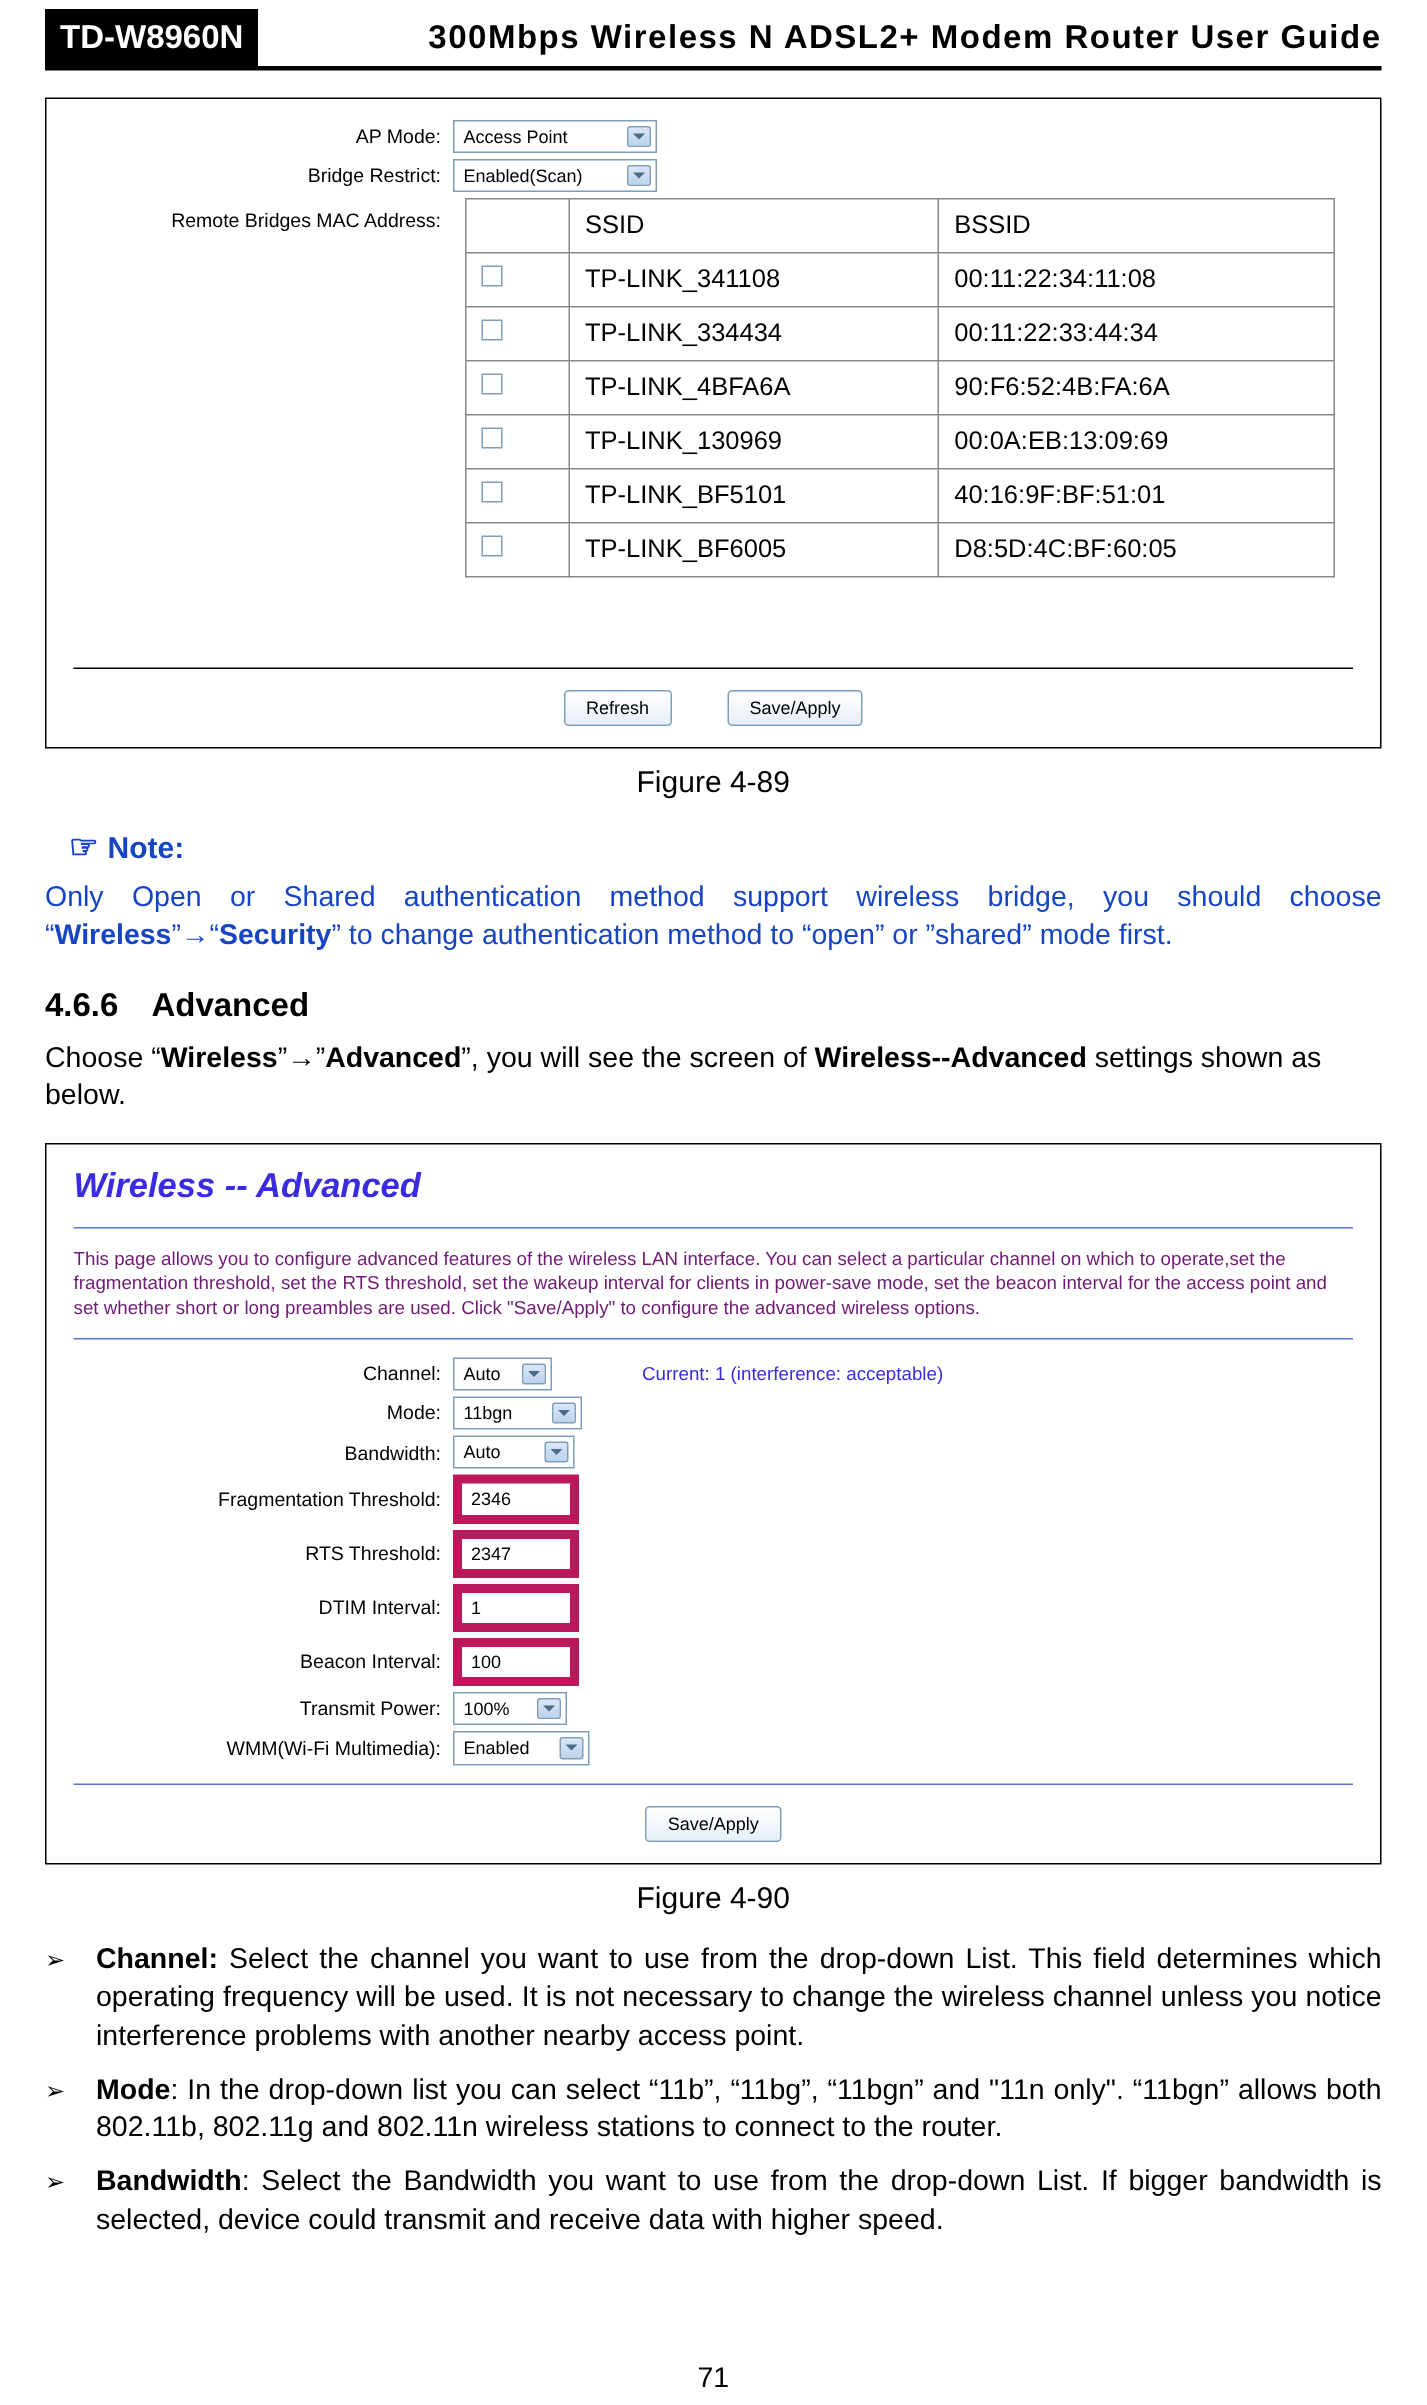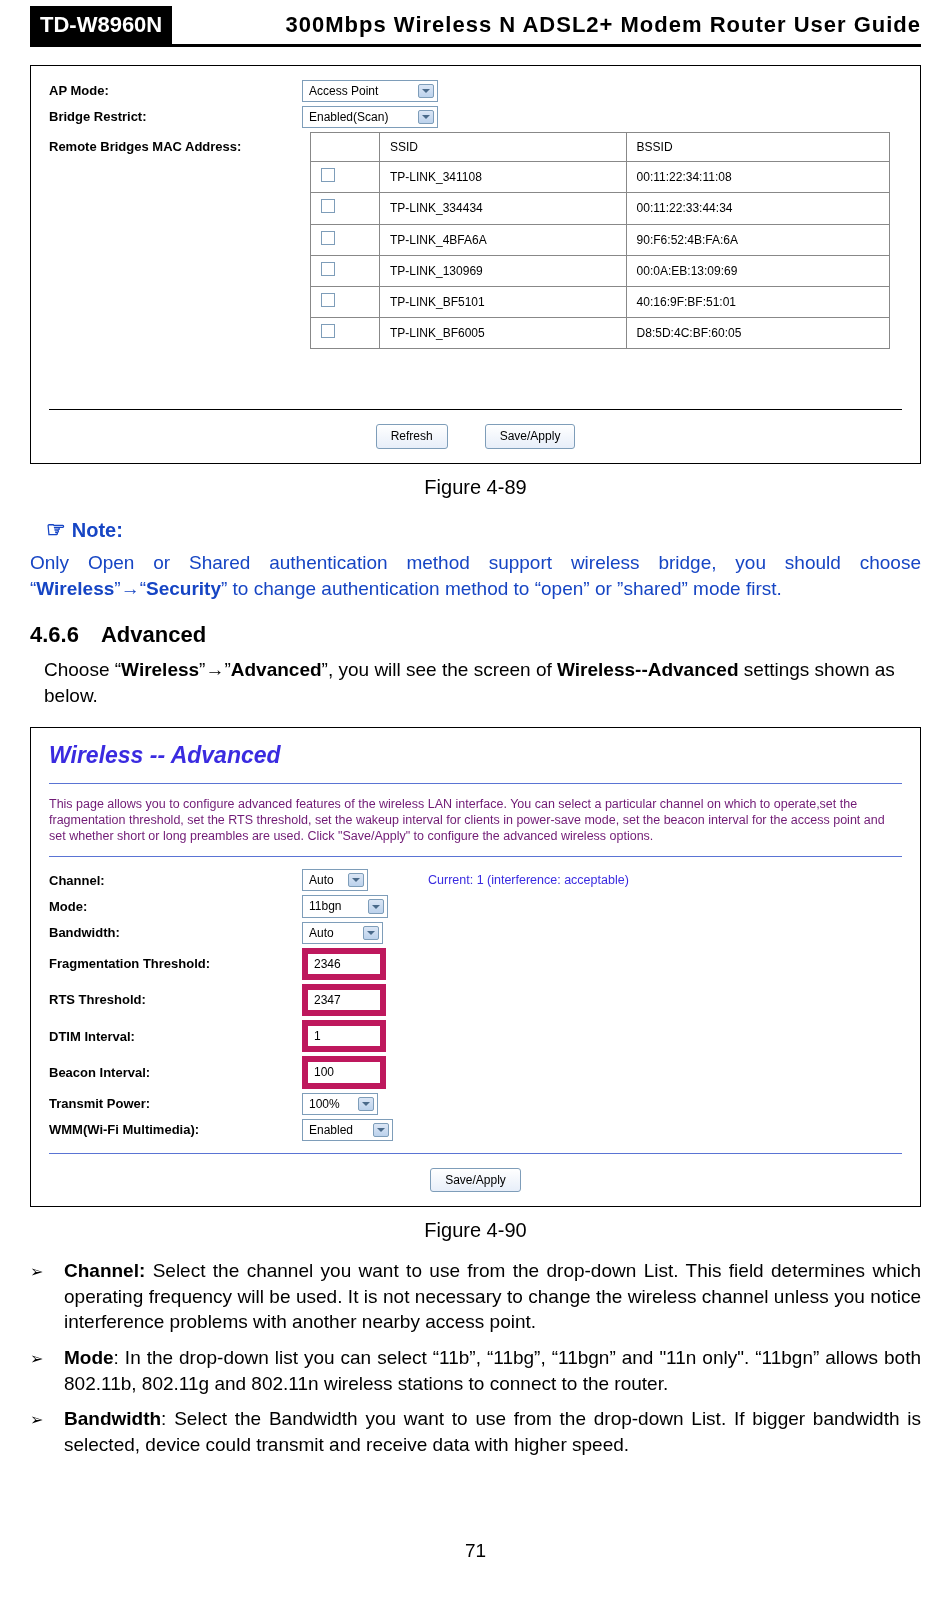--- a/index.html
+++ b/index.html
@@ -4,37 +4,37 @@
 <style>
   html,body{margin:0;padding:0;background:#fff;}
   .page{width:951px;margin:0 auto;font-family:Arial,Helvetica,sans-serif;color:#000;font-size:18px;line-height:1.35;padding:0 30px 60px;box-sizing:border-box;}
   .hdr{border-bottom:3px solid #000;padding:6px 0 0;}
   .hdr-inner{display:flex;align-items:flex-start;}
   .hdr-badge{background:#000;color:#fff;font-weight:bold;font-size:22px;padding:4px 10px;}
   .hdr-title{flex:1;text-align:right;font-weight:bold;font-size:22px;letter-spacing:1px;padding-top:4px;}
   .fig-box{border:1px solid #000;margin-top:18px;padding:10px 18px 14px;}
   .fig-caption{text-align:center;font-size:20px;margin:10px 0 14px;}
   .form-row{display:flex;align-items:center;margin:4px 0;font-size:13px;}
-  .form-label{width:245px;font-weight:bold;padding-right:8px;}
+  .form-label{width:245px;text-align:right;font-weight:normal;padding-right:8px;}
   .sel{font-family:'MS Sans Serif',Tahoma,sans-serif;font-size:12px;border:1px solid #7e9db9;background:#fff;padding:2px 18px 2px 6px;display:inline-block;position:relative;min-width:90px;}
   .sel::after{content:"";position:absolute;right:3px;top:3px;bottom:3px;width:14px;background:linear-gradient(#dbe6f5,#bcd2ec);border:1px solid #7e9db9;border-radius:2px;}
   .sel::before{content:"";position:absolute;right:7px;top:50%;margin-top:-2px;border:4px solid transparent;border-top-color:#4a6a8a;z-index:1;}
   .txt-in{font-family:Tahoma,sans-serif;font-size:12px;border:6px solid #be185d;background:#fff;padding:2px 6px;display:inline-block;min-width:60px;}
   .btn-classic{font-family:Tahoma,'MS Sans Serif',sans-serif;font-size:12px;border:1px solid #7e9db9;background:linear-gradient(#fff,#e7eef9);padding:3px 14px;border-radius:3px;margin:0 16px;display:inline-block;}
-  .tbl{border-collapse:collapse;margin-left:8px;font-size:12px;width:580px;}
+  .tbl{border-collapse:collapse;margin-left:8px;font-size:17px;width:580px;}
   .tbl th,.tbl td{border:1px solid #888;padding:6px 10px;text-align:left;font-weight:normal;}
   .tbl th{font-weight:normal;}
   .cb{display:inline-block;width:12px;height:12px;border:1px solid #7e9db9;background:#fff;}
   .hr-thin{border:none;border-top:1px solid #5a74d4;margin:12px 0;}
   .note-hdr{color:#1645c4;font-weight:bold;font-size:20px;margin:6px 16px 6px;}
   .note-hdr .hand{font-size:22px;margin-right:6px;}
   .note-body{color:#1645c4;font-size:19px;text-align:justify;margin-bottom:18px;}
   .note-body b{font-weight:bold;}
   .sec-hdr{font-weight:bold;font-size:22px;margin:8px 0 8px;}
-  .para{font-size:19px;margin:4px 14px 14px;}
+  .para{font-size:19px;margin:4px 0 14px;}
   .fig2-title{font-family:Arial;font-size:23px;font-weight:bold;color:#3a2be0;font-style:italic;margin:2px 0 2px;}
   .fig2-desc{color:#701a75;font-size:12.5px;line-height:1.3;margin:0 0;}
   .status-txt{color:#3a2be0;font-size:12.5px;padding-left:60px;}
   .bullets{list-style:none;padding:0;margin:6px 0;}
   .bullets li{display:flex;margin:10px 0;text-align:justify;}
   .bullets .mk{width:34px;flex:0 0 34px;font-size:16px;padding-top:3px;}
   .bullets .bt{flex:1;font-size:19px;}
   .page-num{text-align:center;font-size:19px;margin-top:80px;}
   .center{text-align:center;}
   .tbl-wrap-row{display:flex;align-items:flex-start;}

